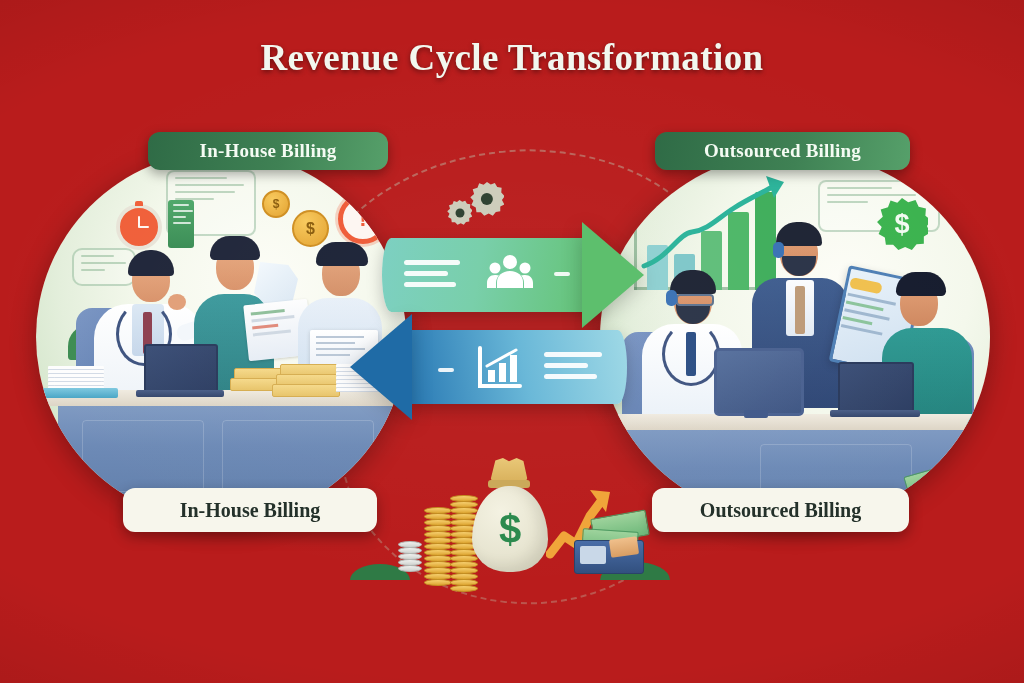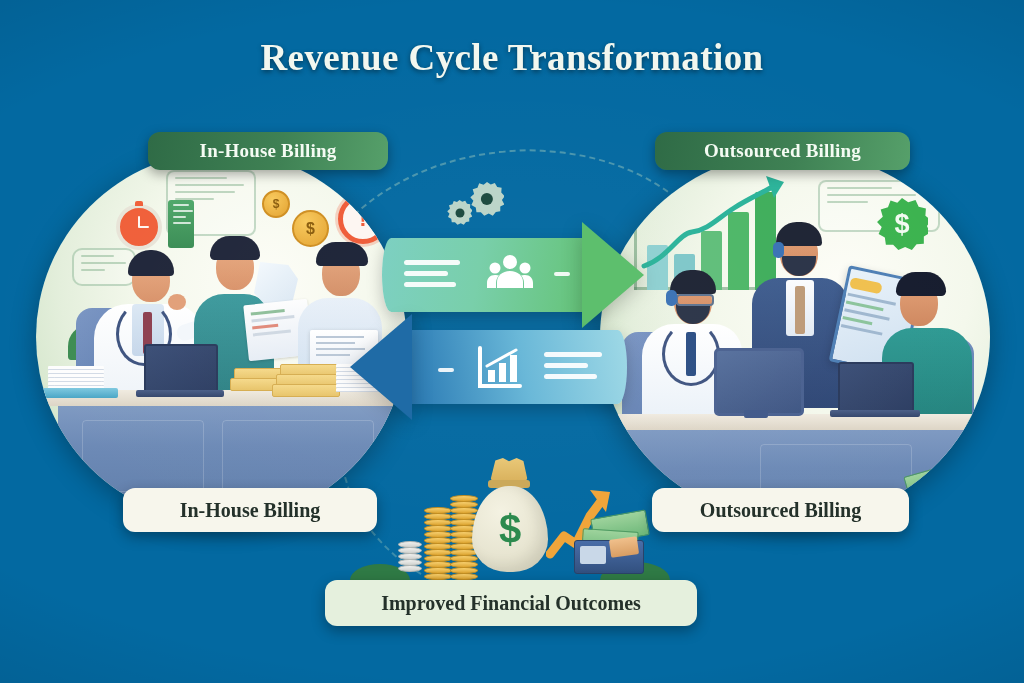--- a/index.html
+++ b/index.html
@@ -8,21 +8,21 @@
     background: #14301f;
   }
   body {
     font-family: "Liberation Sans", sans-serif;
   }
   #canvas {
     position: relative;
     width: 1024px;
     height: 683px;
     overflow: hidden;
-    background: #0369a1;
+    background: #b91c1c;
   }
   
   #canvas::after {
     content: "";
     position: absolute; inset: 0;
     pointer-events: none;
     background:
       radial-gradient(ellipse 75% 60% at 50% 45%, rgba(255,255,255,0.035), rgba(0,0,0,0) 70%),
       radial-gradient(ellipse 120% 90% at 50% 50%, rgba(0,0,0,0) 55%, rgba(0,0,0,0.22) 100%);
   }
@@ -727,17 +727,14 @@
   </div>
 
   <div class="pill pill-bottom" style="left:123px; top:488px; width:254px;">
     <span>In-House Billing</span>
   </div>
 
   <div class="pill pill-bottom" style="left:652px; top:488px; width:257px;">
     <span>Outsourced Billing</span>
   </div>
 
-  <div class="pill pill-outcome" style="left:325px; top:580px; width:372px;">
-    <span>Improved Financial Outcomes</span>
-  </div>
 
 </div>
 
 </body></html>

